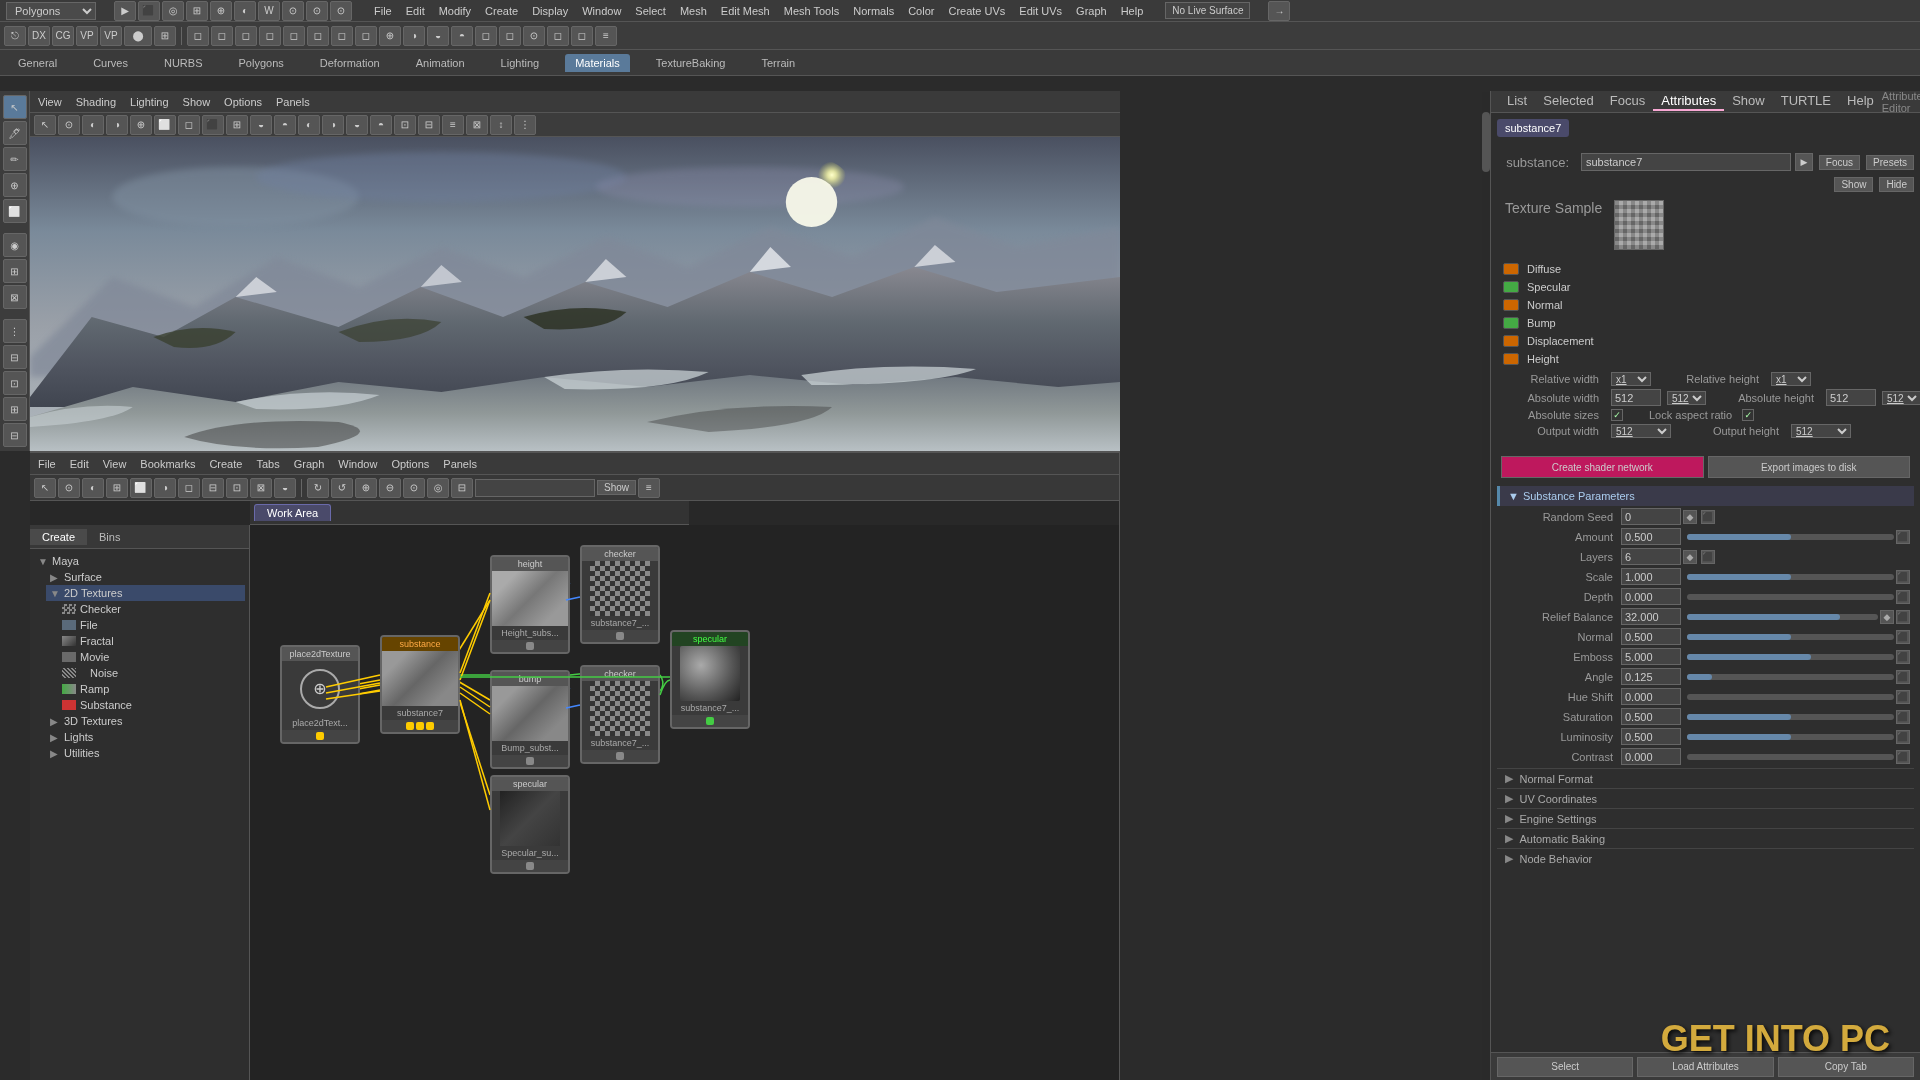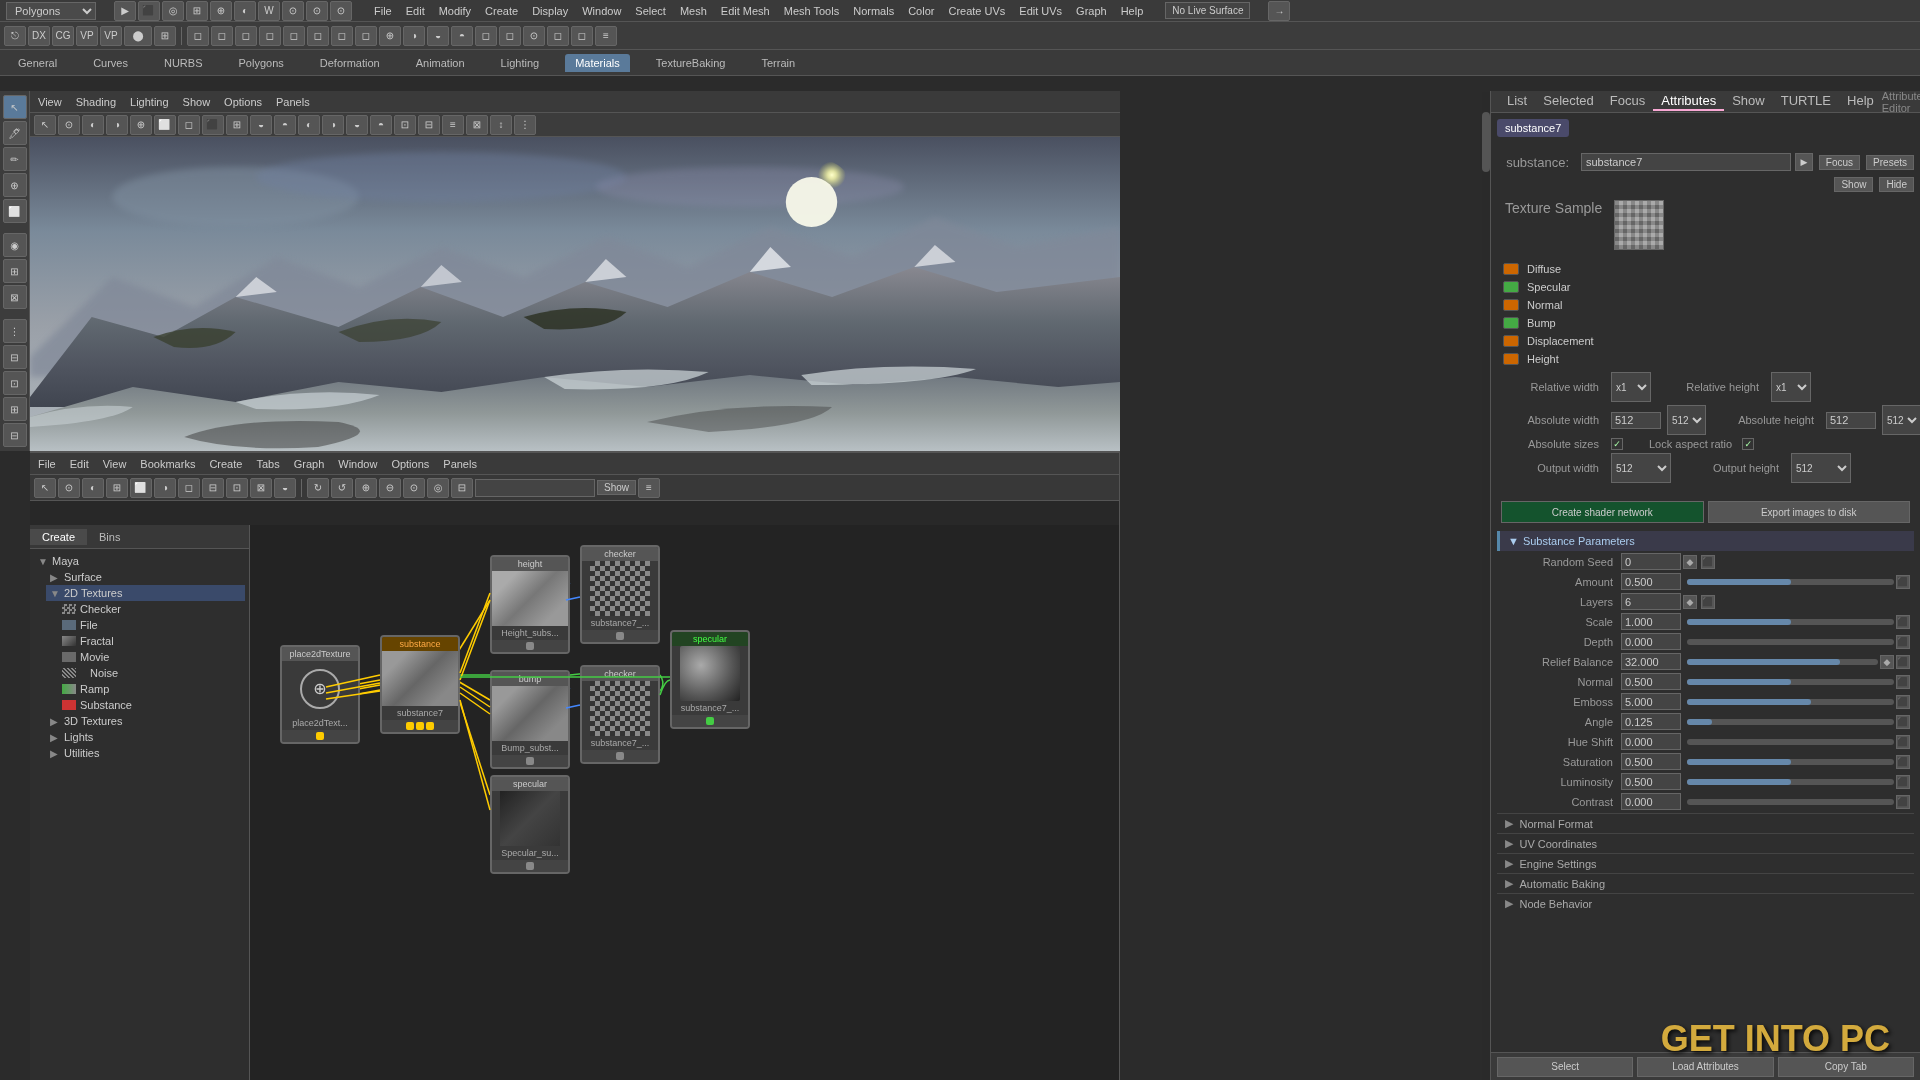--- a/index.html
+++ b/index.html
@@ -282,21 +282,21 @@
 
     .no-live-surface {
       background: #444; border: 1px solid #666; color: #ccc; font-size: 10px;
       padding: 2px 6px; margin-left: 8px;
     }
 
     
     .size-row { display: flex; align-items: center; gap: 6px; margin-bottom: 3px; padding: 0 4px; }
     .size-label { color: #999; font-size: 11px; flex: 0 0 100px; text-align: right; padding-right: 6px; }
     .size-input { width: 50px; background: #444; border: 1px solid #666; color: #ccc; font-size: 11px; padding: 1px 3px; height: 17px; }
-    .size-select { width: 40px; background: #444; border: 1px solid #666; color: #ccc; font-size: 10px; height: 30px; }
+    .size-select { width: 40px; background: #444; border: 1px solid #666; color: #ccc; font-size: 10px; height: 14px; text-decoration: underline; }
   </style>
 </head>
 <body>
 
 <div id="top-menubar">
   <select id="poly-sel" style="background:#4a4a4a;border:1px solid #666;color:#ccc;font-size:11px;padding:1px 4px;width:90px;">
     <option>Polygons</option>
   </select>
   <div style="display:flex;gap:2px;margin-left:4px;">
     <div class="toolbar-btn">▶</div>
@@ -595,20 +595,23 @@
           <span>Lights</span>
         </div>
         <div class="tree-item">
           <span class="tree-expand">▶</span>
           <span>Utilities</span>
         </div>
       </div>
     </div>
   </div>
 
+  <div style="position:absolute;left:220px;top:48px;right:430px;height:24px;background:#333;display:flex;align-items:center;padding:0 4px;border-bottom:1px solid #555;z-index:5;">
+    <div class="graph-tab active">Work Area</div>
+  </div>
 
   <div id="node-canvas">
 
     <svg id="connection-svg">
 
       <line x1="76" y1="165" x2="130" y2="155" stroke="#ffcc00" stroke-width="1.5"></line>
       <line x1="76" y1="170" x2="130" y2="160" stroke="#ffcc00" stroke-width="1.5"></line>
       <line x1="76" y1="175" x2="130" y2="165" stroke="#ffcc00" stroke-width="1.5"></line>
 
       <line x1="206" y1="130" x2="240" y2="75" stroke="#ffcc00" stroke-width="1.5"></line>
@@ -811,21 +814,21 @@
       </div>
       <div class="size-row">
         <span class="size-label">Output width</span>
         <select class="size-select" style="width:60px;"><option>512</option></select>
         <span class="size-label" style="margin-left:8px;">Output height</span>
         <select class="size-select" style="width:60px;"><option>512</option></select>
       </div>
     </div>
 
     <div style="display:flex;gap:4px;margin:8px 4px;">
-      <button style="flex:1;height:22px;background:#14532d;border:1px solid #666;color:#ccc;font-size:10px;cursor:pointer;">Create shader network</button>
+      <button style="flex:1;height:22px;background:#be185d;border:1px solid #666;color:#ccc;font-size:10px;cursor:pointer;">Create shader network</button>
       <button style="flex:1;height:22px;background:#555;border:1px solid #666;color:#ccc;font-size:10px;cursor:pointer;">Export images to disk</button>
     </div>
 
     <div class="section-header">
       <span>▼</span>
       <span>Substance Parameters</span>
     </div>
 
     <div id="params-list">
 

